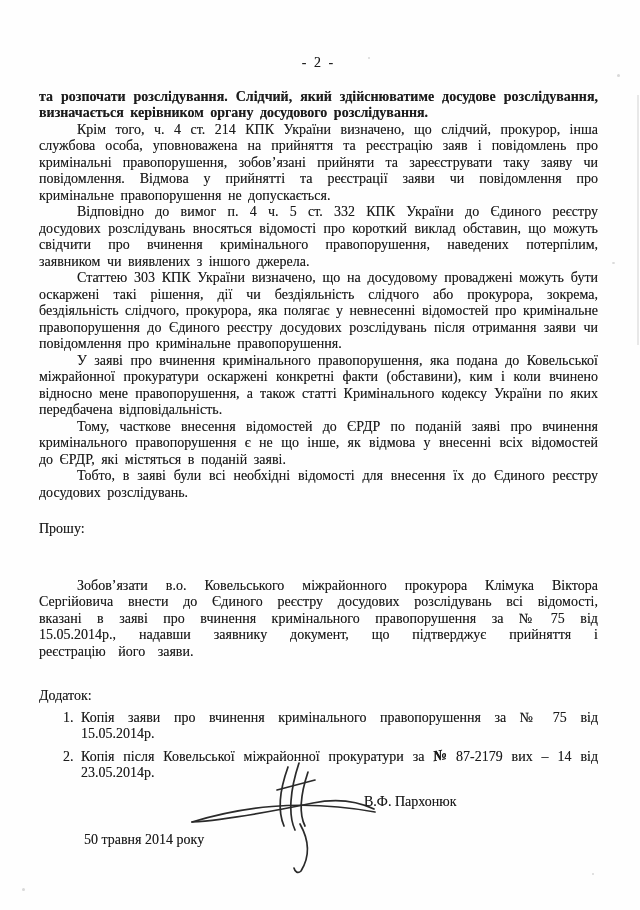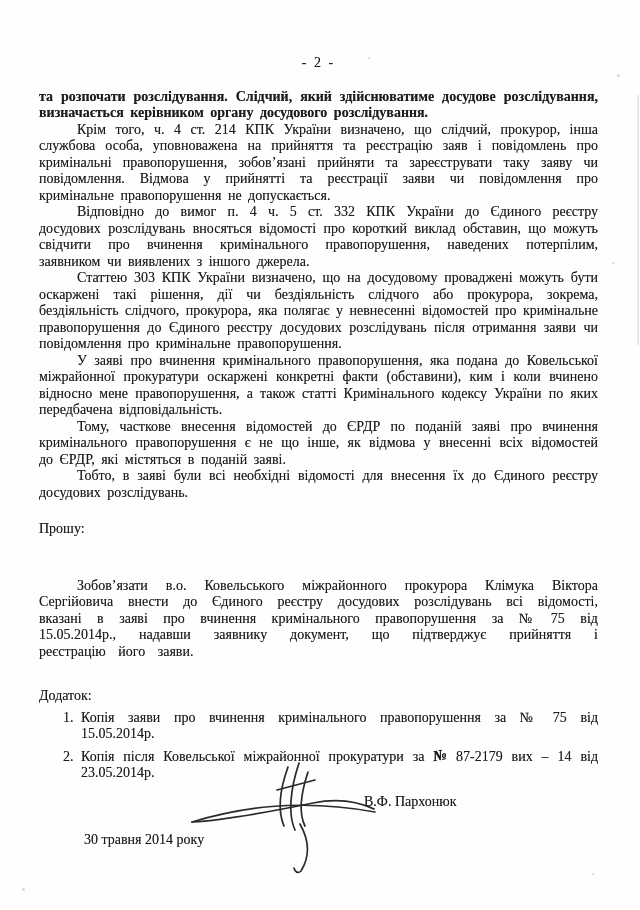--- a/index.html
+++ b/index.html
@@ -144,21 +144,21 @@
         <path d="M5 62 C 52 48, 110 38, 188 52"></path>
         <path d="M5 62 C 40 60, 82 52, 126 43 C 150 38, 170 41, 187 49"></path>
         <path d="M101 7 C 92 32, 91 52, 97 66"></path>
         <path d="M112 3 C 103 30, 101 55, 108 70"></path>
         <path d="M121 12 C 113 36, 112 54, 118 66"></path>
         <path d="M90 30 L 128 20"></path>
         <path d="M113 64 C 122 80, 124 95, 114 111 C 111 114, 108 112, 107 108"></path>
       </svg>
     </div>
     <div class="sig-name">В.Ф. Пархонюк</div>
-    <div class="date-line">30 травня 2014 року</div>
+    <div class="date-line">50 травня 2014 року</div>
   </div>
 
   <div class="scan-edge"></div>
   <div class="speck" style="left:617px;top:74px;width:3px;height:3px;"></div>
   <div class="speck" style="left:368px;top:57px;width:2px;height:2px;"></div>
   <div class="speck" style="left:612px;top:262px;width:3px;height:2px;"></div>
   <div class="speck" style="left:22px;top:888px;width:3px;height:3px;"></div>
   <div class="speck" style="left:592px;top:873px;width:2px;height:2px;"></div>
 
 </div>

